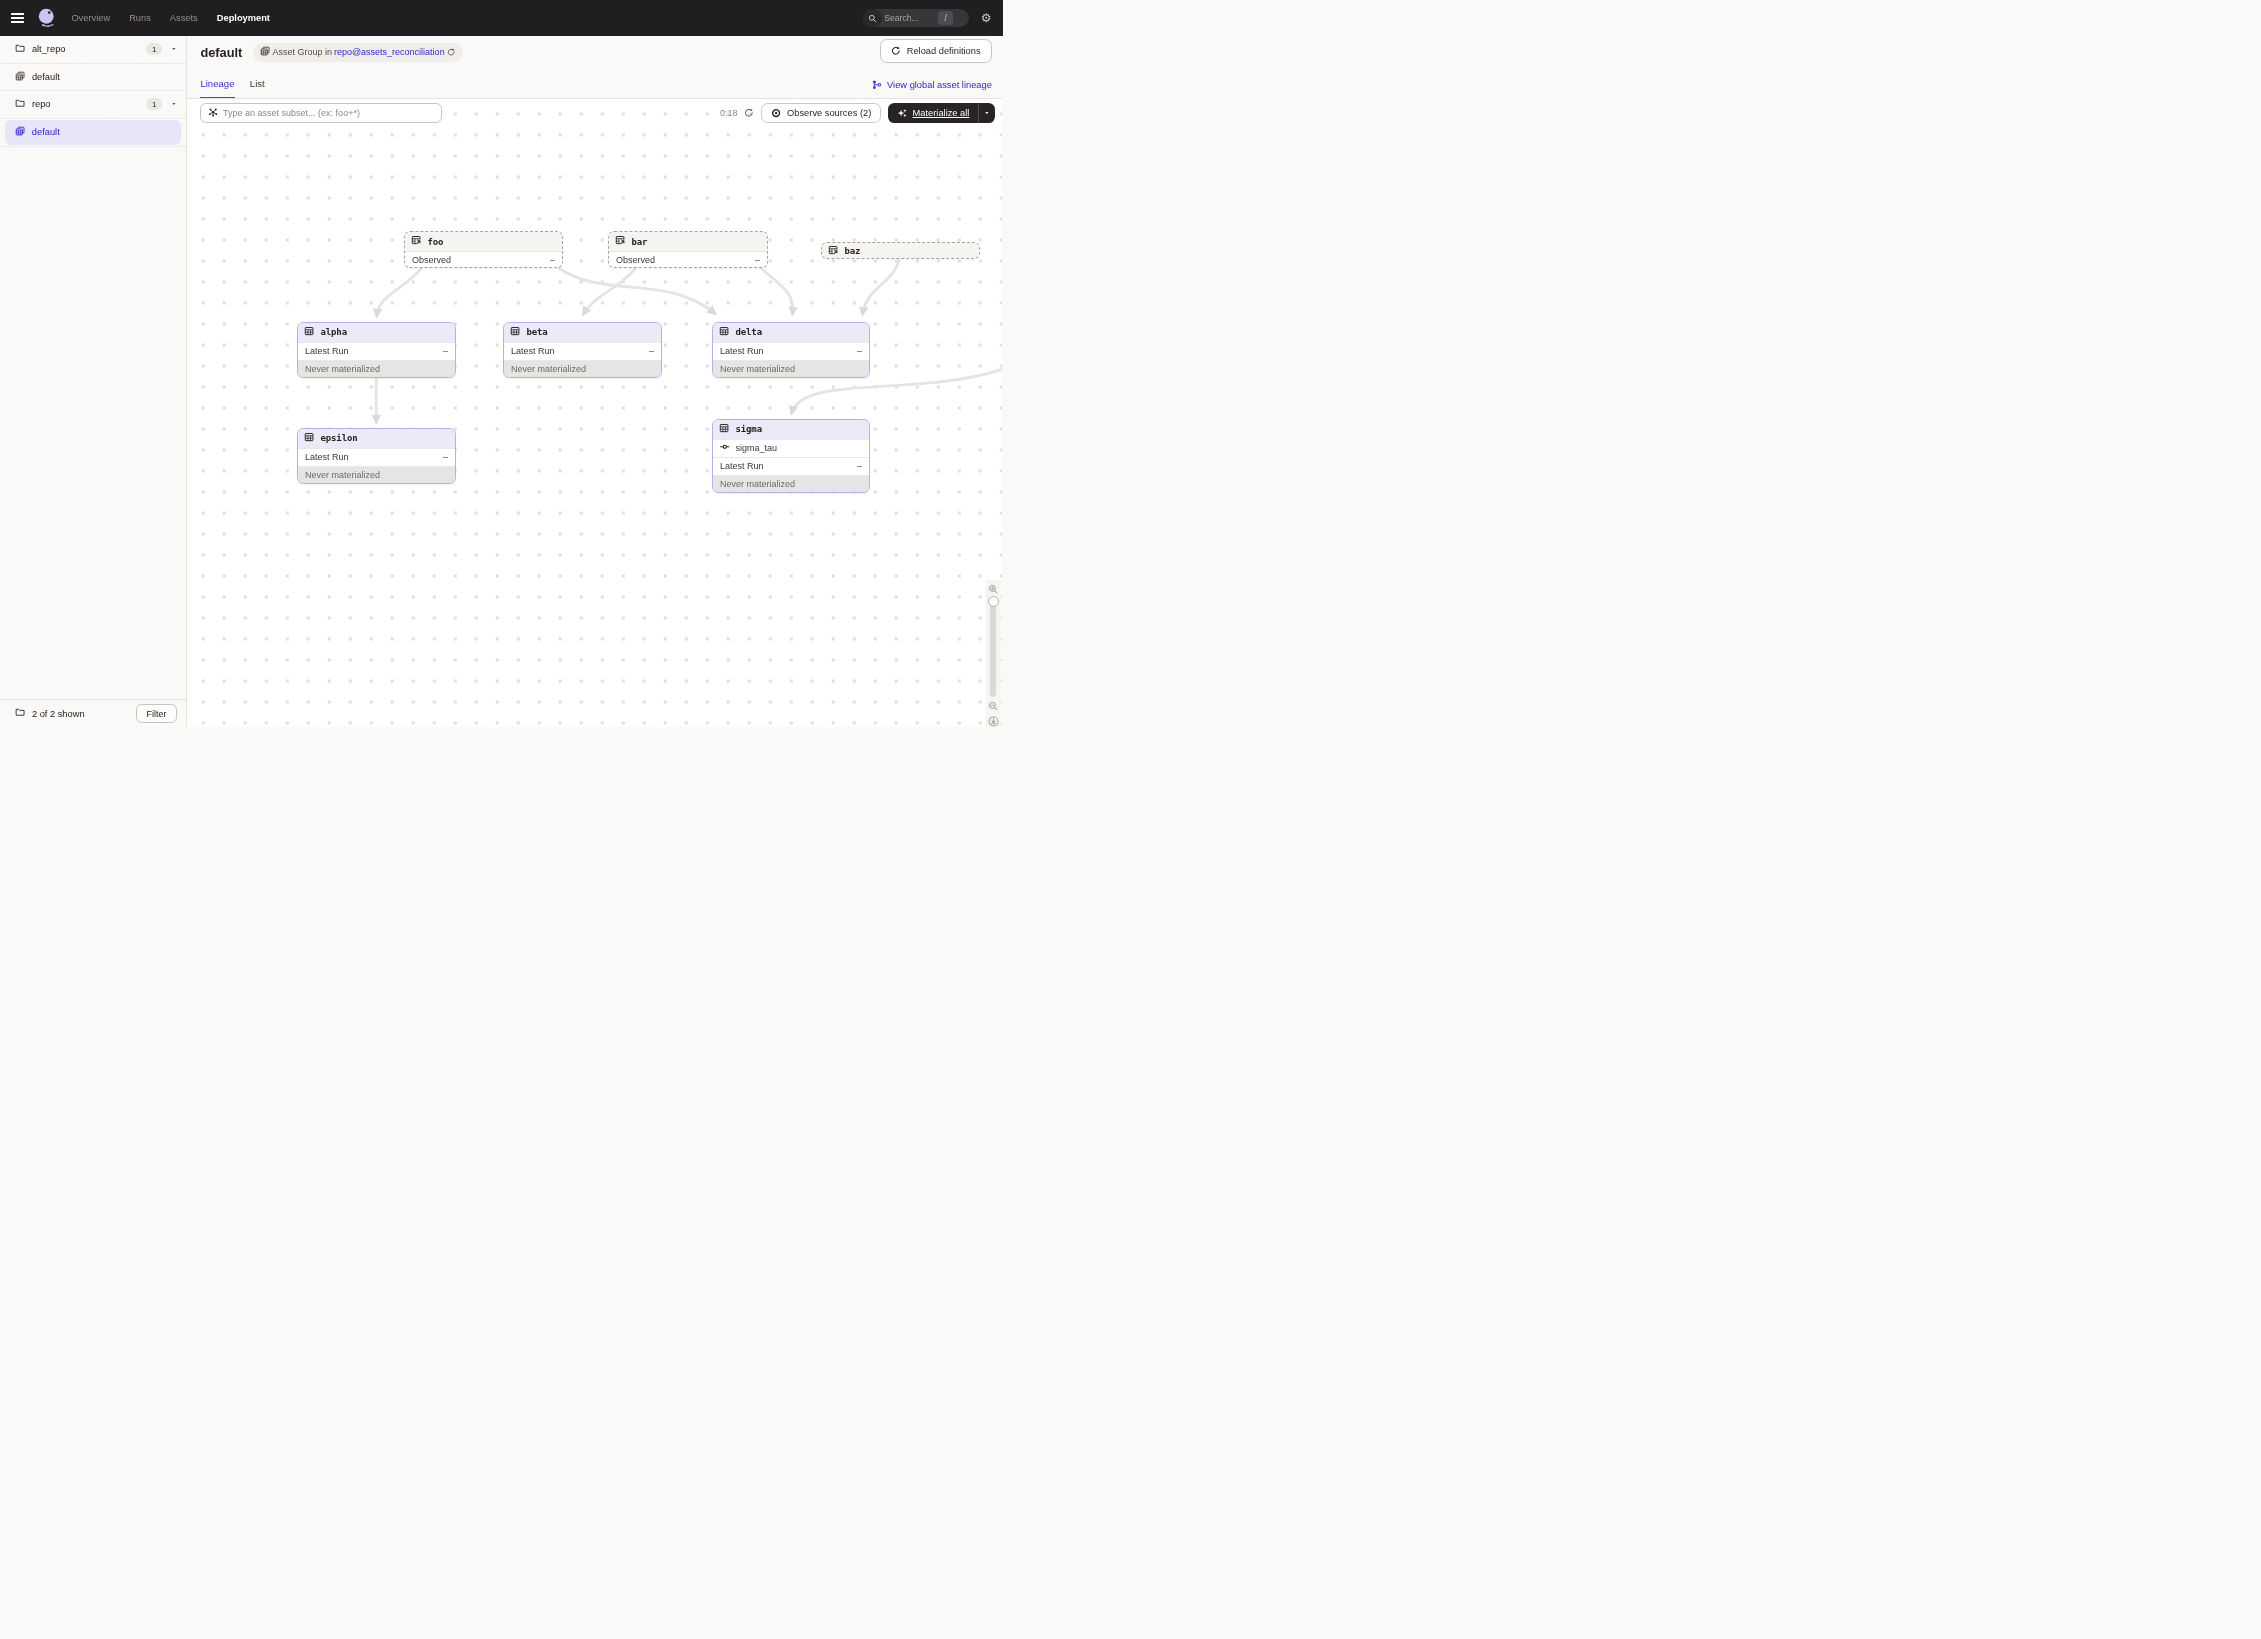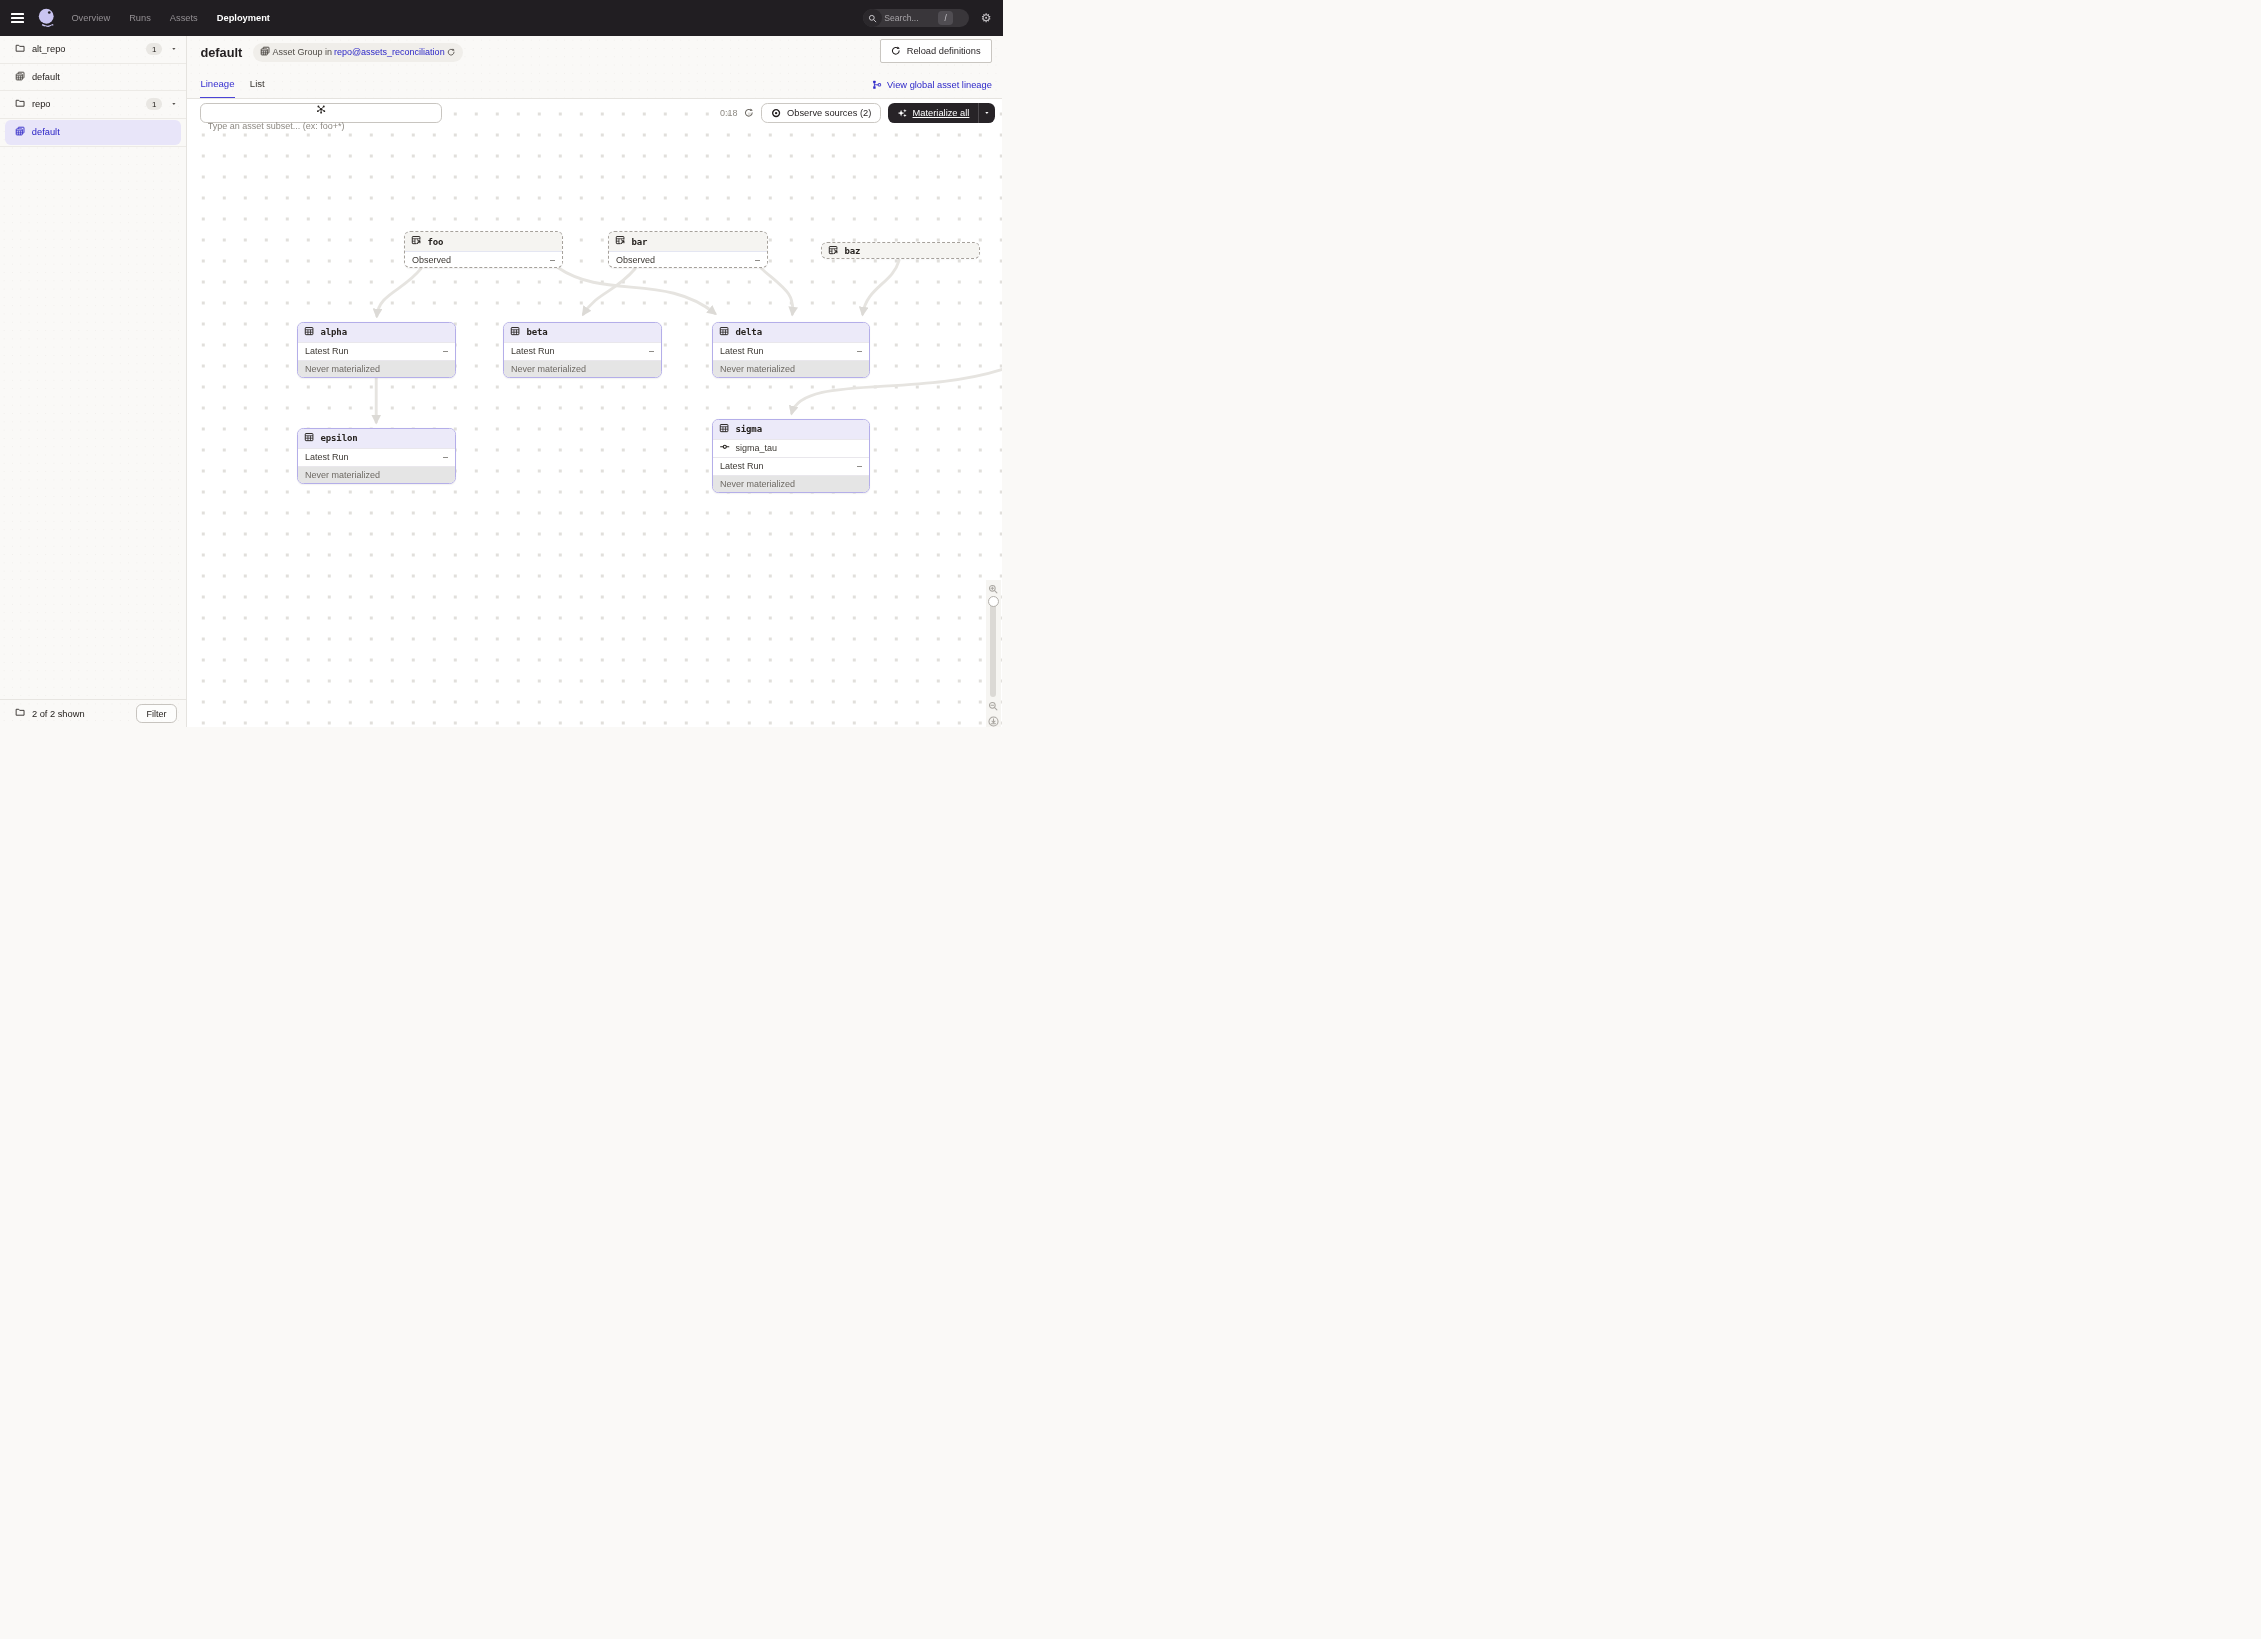--- a/index.html
+++ b/index.html
@@ -83,42 +83,42 @@
   .page-title { font-size:12.8px; font-weight:700; color:#231F20; }
   .group-pill {
     height:18.5px; background:#F0EEEA; border-radius:9.6px; display:flex; align-items:center;
     gap:2px; padding:0 7.7px; font-size:9px; color:#504C47;
   }
   .group-pill .ic { color:#3B3733; }
   .group-link { color:#2D27C8; cursor:pointer; }
   .pill-refresh { color:#55514D; cursor:pointer; display:flex; }
   .reload-btn {
     position:absolute; right:10.2px; top:2.6px; height:24px; background:#FFFFFF;
-    border:0.6px solid #C9C6C1; border-radius:2px; display:flex; align-items:center; gap:5.8px;
+    border:0.6px solid #C9C6C1; border-radius:7px; display:flex; align-items:center; gap:5.8px;
     padding:0 10.2px; font-size:9.3px; color:#231F20; cursor:pointer;
   }
   .tabs { position:absolute; left:13.4px; bottom:0; display:flex; gap:15.3px; }
   .tab { font-size:9.6px; color:#3B3733; padding-bottom:8.3px; cursor:pointer; font-weight:500; border-bottom:1.9px solid transparent; }
   .tab.active { color:#372FD0; border-bottom-color:#4B44D6; }
   .view-global { position:absolute; right:10.2px; bottom:8.3px; display:flex; align-items:center; gap:5.1px;
     color:#2D27C8; font-size:9.3px; cursor:pointer; }
 
   
   .canvas {
     position:absolute; top:62px; left:0; width:815px; height:629px;
     background:#FFFFFF; border-top:0.6px solid #E5E3DF;
     background-image:radial-gradient(circle, #E1DFDB 1.4px, transparent 1.7px);
     background-size:21px 21px; background-position:5.8px 4.5px;
     overflow:hidden;
   }
   .edges { position:absolute; left:0; top:0; pointer-events:none; }
 
   .subset-input {
     position:absolute; left:13.4px; top:3.8px; width:242px; height:20px; background:#FFFFFF;
-    border:0.6px solid #C8C5C0; border-radius:5.8px; display:flex; align-items:center; gap:5.1px; padding:0 6.4px;flex-direction:column;
+    border:0.6px solid #C8C5C0; border-radius:5.8px; display:flex; align-items:center; gap:5.1px; padding:0 6.4px;
   }
   .subset-input .ic { color:#26221F; flex:0 0 auto; }
   .subset-input input { border:none; outline:none; font-size:9px; color:#26221F; width:100%; font-family:inherit; background:transparent; }
   .subset-input input::placeholder { color:#8D8982; }
 
   .canvas-actions { position:absolute; right:7px; top:3.8px; display:flex; align-items:center; gap:7px; }
   .timer { font-size:9px; color:#8D8982; }
   .refresh-ic { color:#6E6A64; cursor:pointer; display:flex; }
   .observe-btn {
     height:20px; background:#FFFFFF; border:0.6px solid #CBC8C3; border-radius:6.4px;

